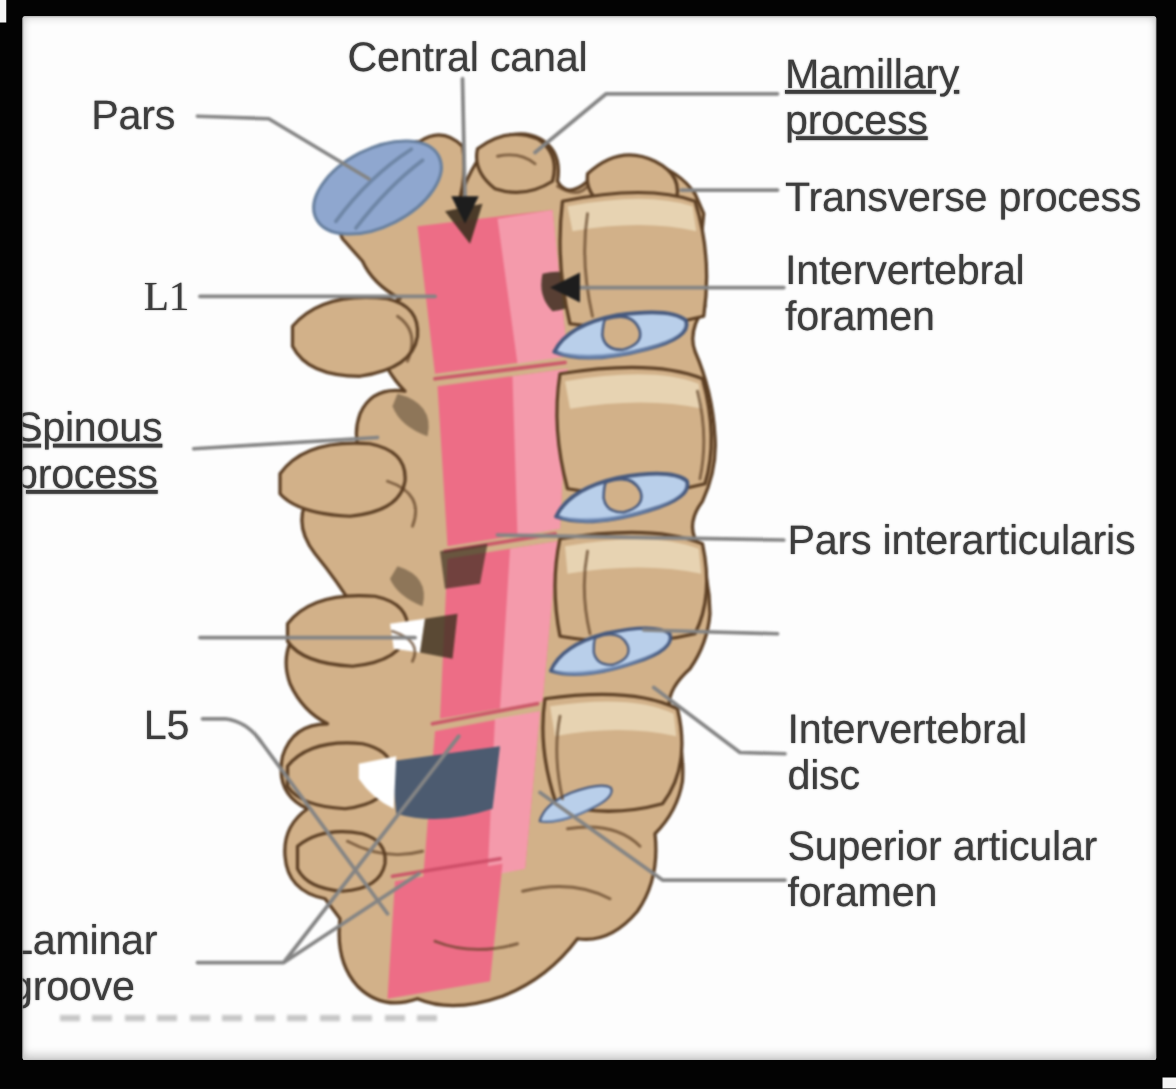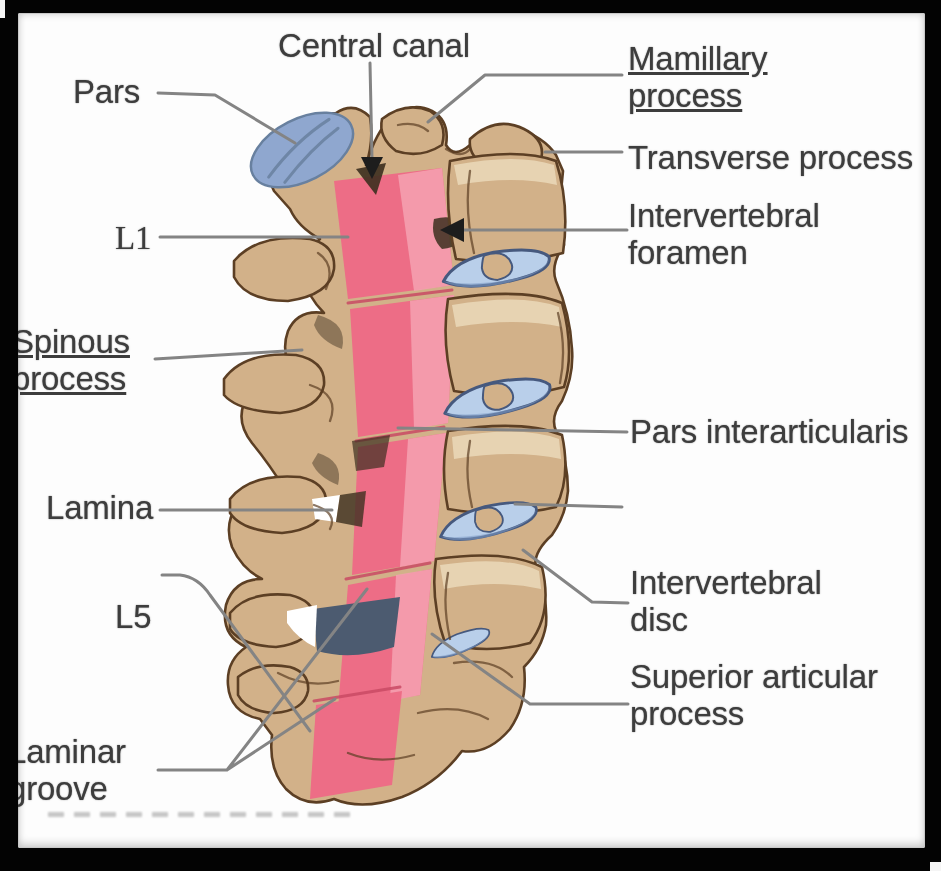--- a/index.html
+++ b/index.html
@@ -160,24 +160,23 @@
     <div class="label" style="left:260px;top:14px;">Central canal</div>
     <div class="label" style="left:610px;top:27px;text-decoration:underline;">Mamillary
 process</div>
     <div class="label" style="left:610px;top:126px;width:340px;">Transverse process</div>
     <div class="label" style="left:610px;top:184px;">Intervertebral
 foramen</div>
     <div class="label" style="left:97px;top:207px;font-family:Liberation Serif, serif;">L1</div>
     <div class="label" style="left:-6px;top:310px;text-decoration:underline;">Spinous
 process</div>
     <div class="label" style="left:612px;top:400px;width:340px;">Pars interarticularis</div>
-    <div class="label" style="left:28px;top:476px;">Lamina</div>
-    <div class="label" style="left:97px;top:548px;margin-top:37px;">L5</div>
+    <div class="label" style="left:97px;top:548px;">L5</div>
     <div class="label" style="left:612px;top:551px;">Intervertebral
 disc</div>
     <div class="label" style="left:612px;top:645px;">Superior articular
-process</div>
+foramen</div>
     <div class="label" style="left:-10px;top:720px;">Laminar
 groove</div>
 
     <div class="smudge"></div>
   </div>
 </div>
 
 </body></html>

